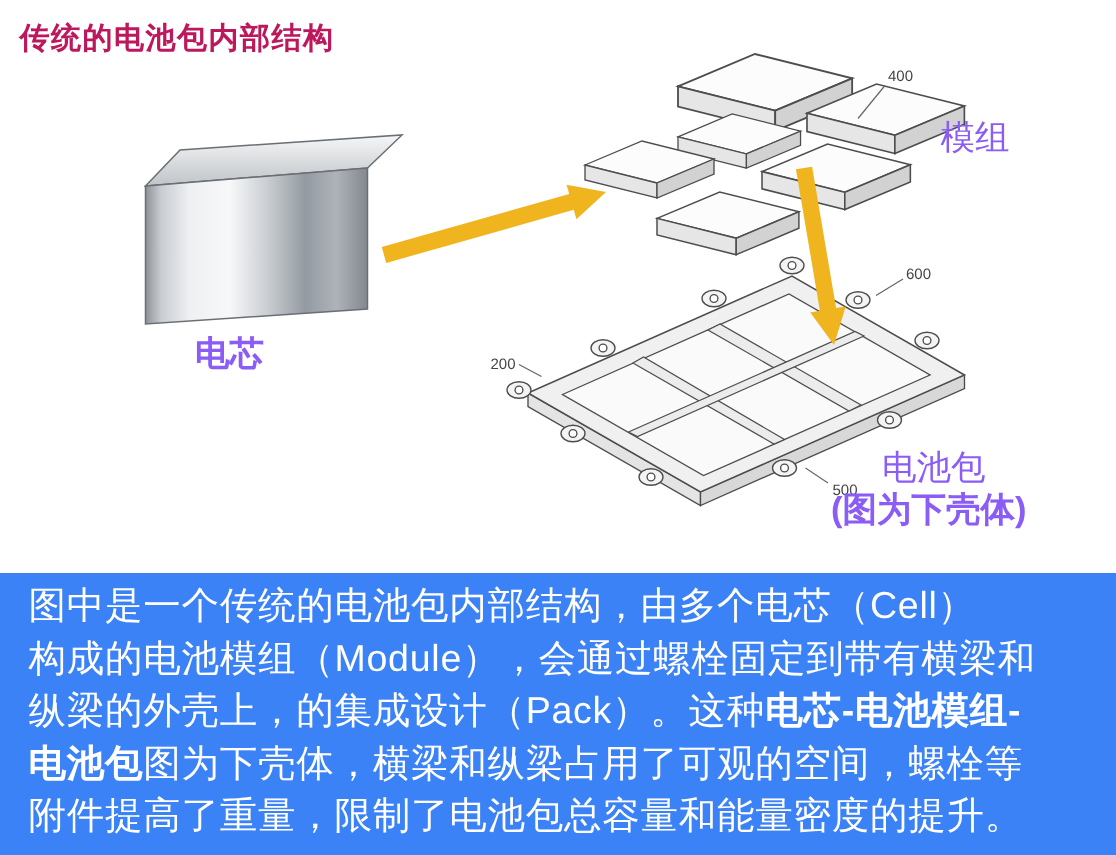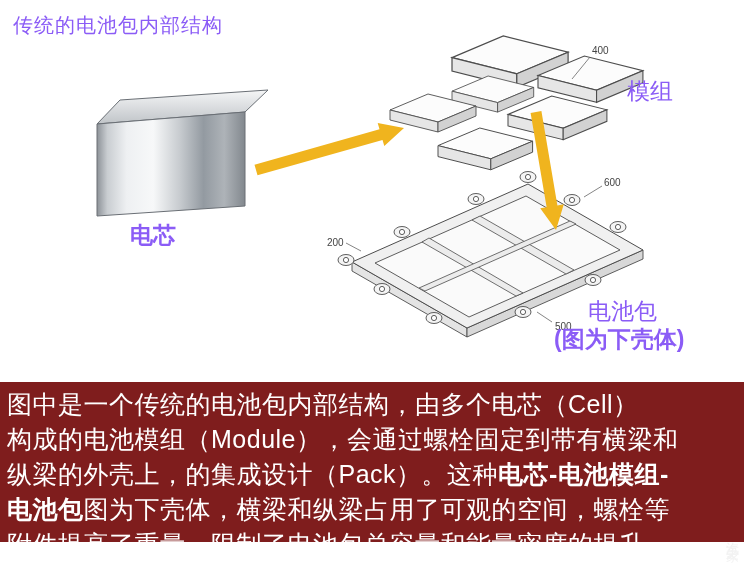--- a/index.html
+++ b/index.html
@@ -1,26 +1,26 @@
 <!DOCTYPE html>
 <html><head>
 <meta charset="utf-8">
 <style>
   html,body{margin:0;padding:0;background:#fff;}
   .stage{position:relative;width:744px;height:570px;overflow:hidden;background:#fff;
          font-family:"Liberation Sans","DejaVu Sans",sans-serif;}
-  .title{position:absolute;left:13px;top:12px;font-size:20px;font-weight:normal;color:#8b5cf6;letter-spacing:1px;}
+  .title{position:absolute;left:13px;top:12px;font-size:20px;font-weight:bold;color:#be185d;letter-spacing:1px;}
   .art{position:absolute;left:0;top:0;}
   .lbl{position:absolute;color:#8b5cf6;font-size:23px;white-space:nowrap;}
   .lbl-cell{left:130px;top:220px;font-weight:bold;}
   .lbl-module{left:627px;top:76px;}
   .lbl-pack{left:588px;top:296px;}
   .lbl-pack-sub{left:554px;top:324px;font-weight:bold;}
-  .caption{position:absolute;left:0;top:382px;width:744px;height:160px;background:#7f1d1d;color:#fff;
-           box-sizing:border-box;padding:5px 7px 0 7px;}
+  .caption{position:absolute;left:0;top:382px;width:744px;height:188px;background:#3b82f6;color:#fff;
+           box-sizing:border-box;padding:5px 7px 0 19px;}
   .cline{font-size:25px;line-height:35px;white-space:nowrap;letter-spacing:0.5px;}
   .cline b{font-weight:bold;}
   .watermark{position:absolute;right:3px;bottom:2px;color:#f2f2f2;font-size:13px;
              writing-mode:vertical-rl;letter-spacing:2px;}
 </style>
 </head>
 <body>
 
 <div class="stage">
 

